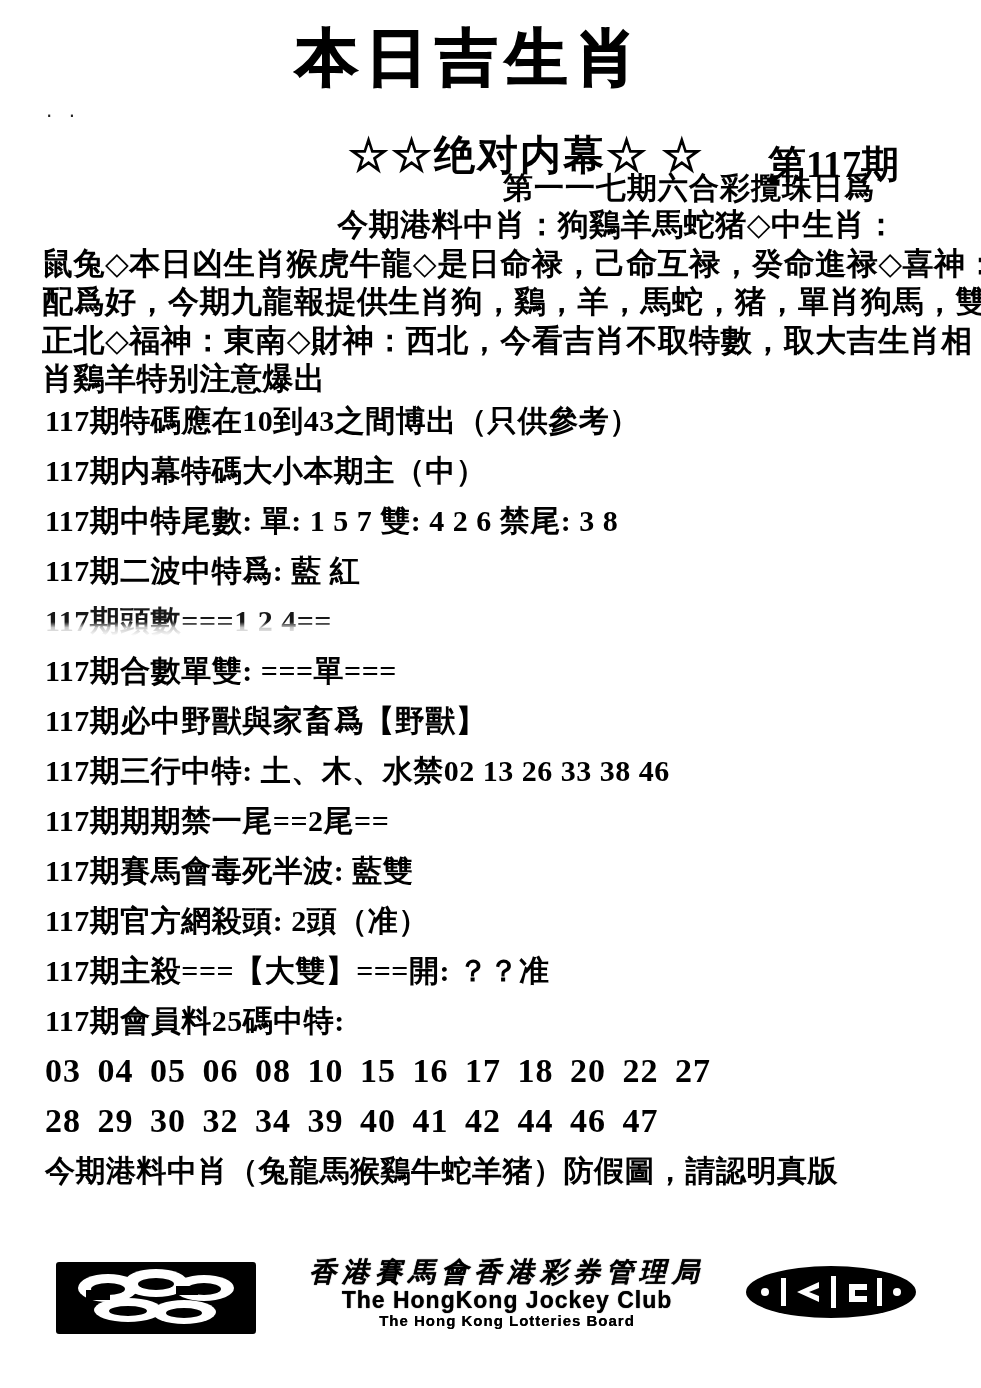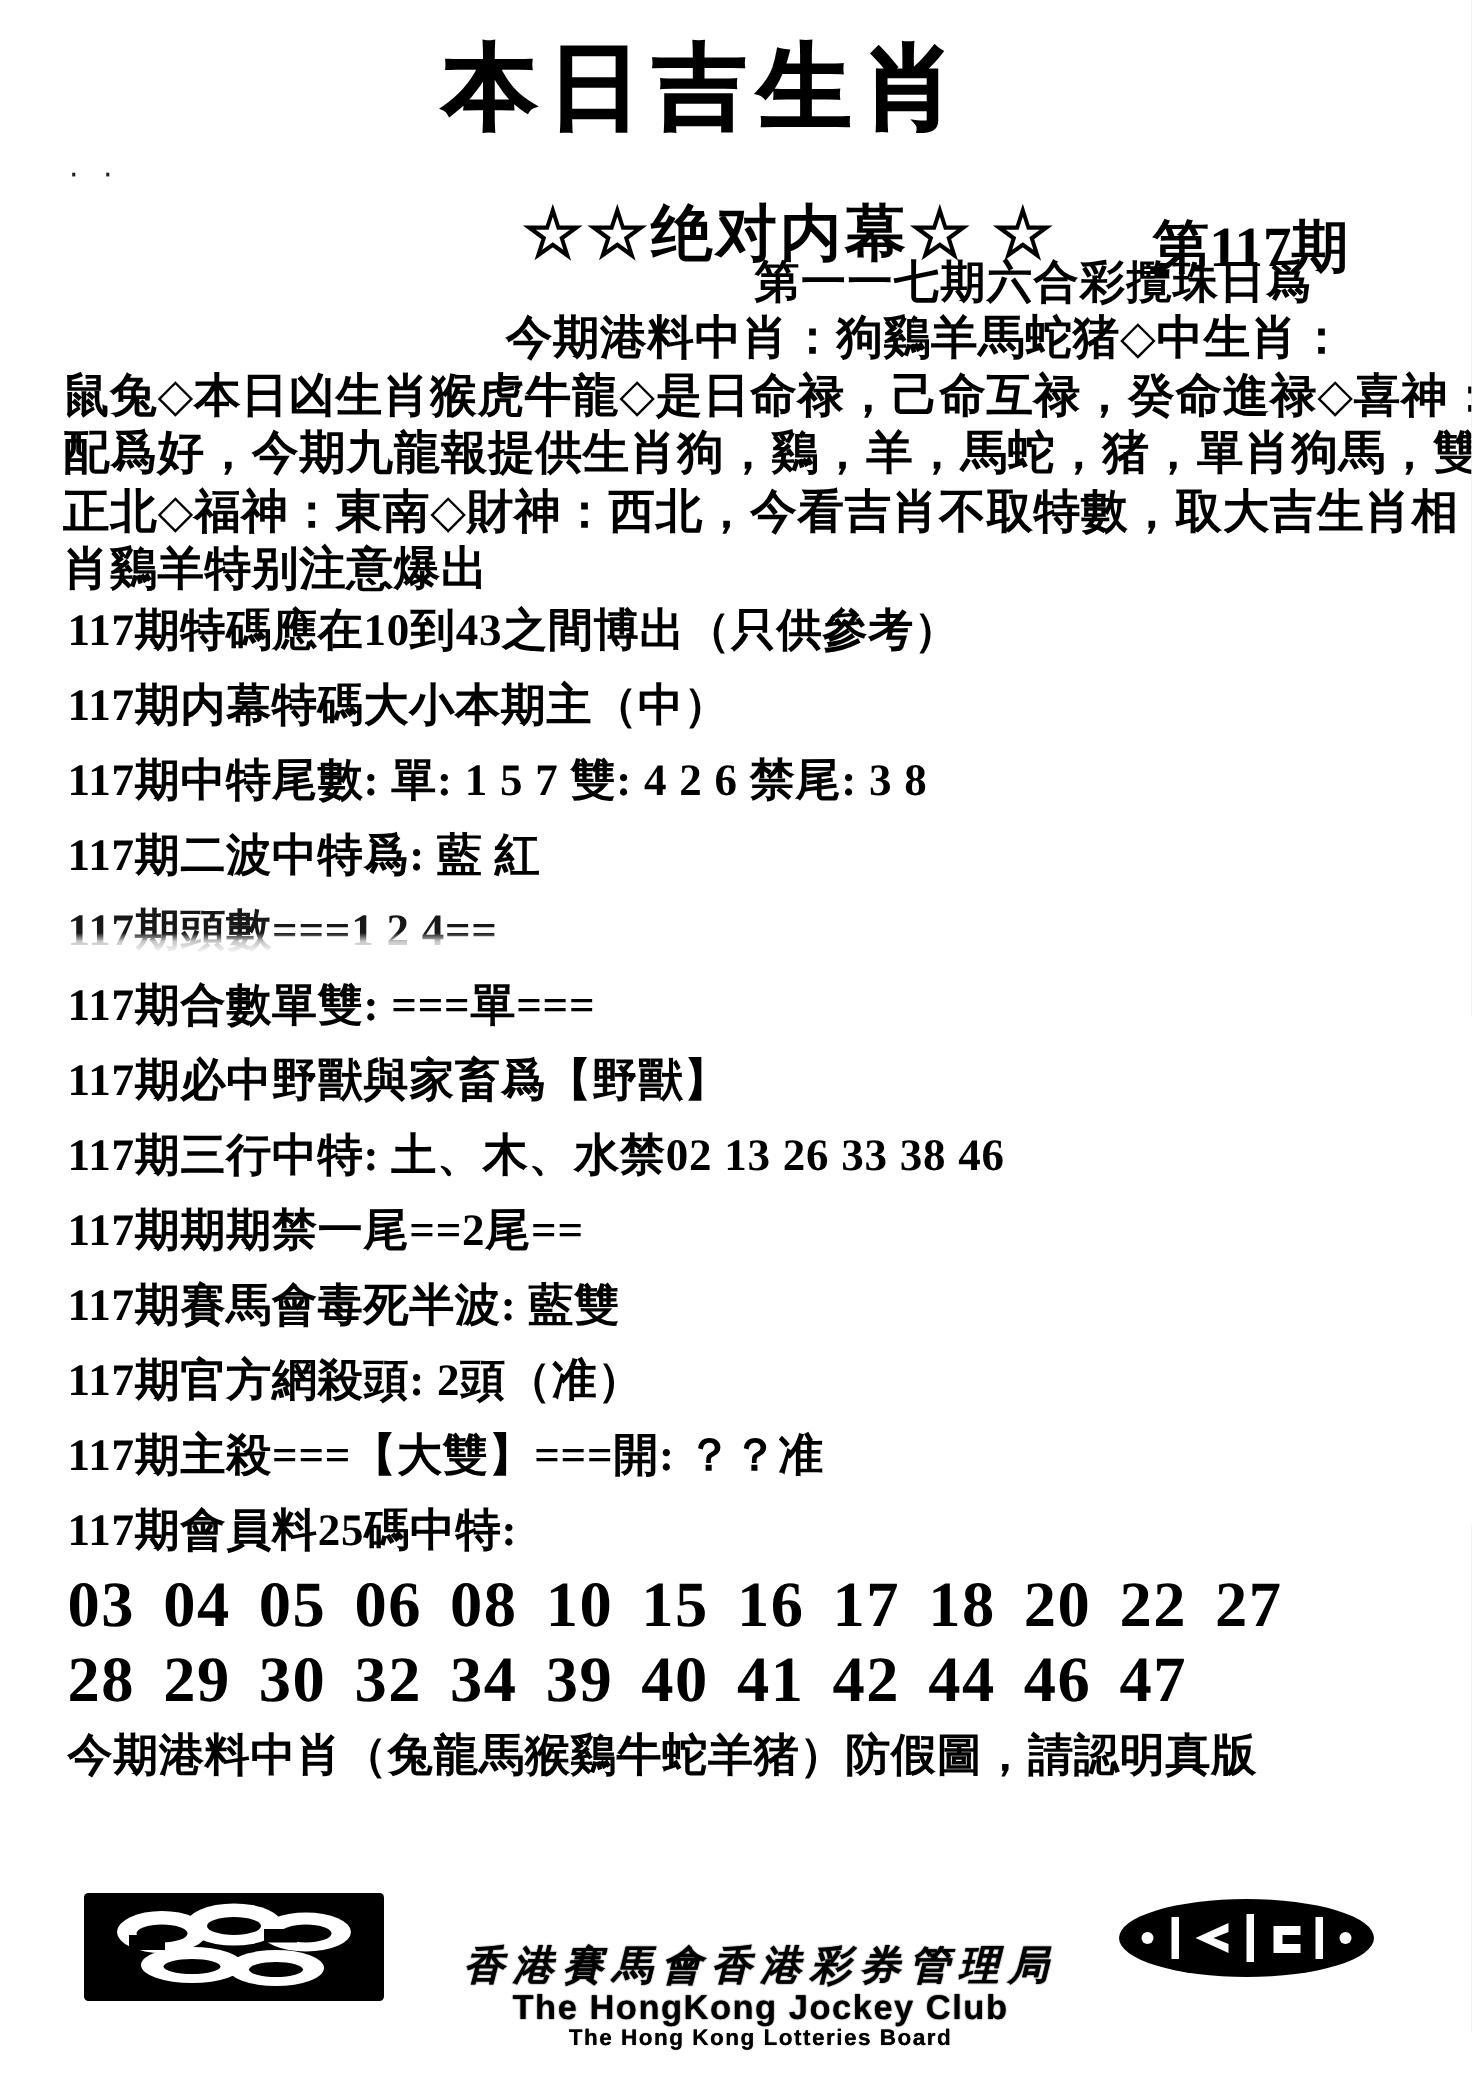--- a/index.html
+++ b/index.html
@@ -48,36 +48,35 @@
     height:50px;line-height:50px;
     font-size:30px;font-weight:bold;
     white-space:nowrap;letter-spacing:0.5px;
   }
   .tip-line.degraded{
     opacity:.9;
     -webkit-mask-image:linear-gradient(to bottom,#000 0%,#000 52%,rgba(0,0,0,.25) 63%,rgba(0,0,0,0) 80%);
     mask-image:linear-gradient(to bottom,#000 0%,#000 52%,rgba(0,0,0,.25) 63%,rgba(0,0,0,0) 80%);
   }
   .tip-line.nums{
-    font-size:43px;word-spacing:7px;letter-spacing:1px;
+    font-size:34px;word-spacing:7px;letter-spacing:1px;
   }
   .footer{
     position:absolute;left:0;right:0;top:1254px;height:100px;
   }
   .footer .left-logo{position:absolute;left:56px;top:6px;}
   .footer .right-logo{position:absolute;right:64px;top:10px;}
   .footer .org-block{
     position:absolute;left:272px;width:470px;top:0;
     text-align:center;color:#000;
   }
   .org-cn{
     font-size:27px;font-weight:bold;font-style:italic;
     letter-spacing:6px;white-space:nowrap;
     text-shadow:0 0 1px #000;
-    margin-top:38px;
   }
   .org-en{
     font-family:"Liberation Sans","DejaVu Sans",sans-serif;
     font-size:23px;font-weight:bold;letter-spacing:1px;
     margin-top:-3px;text-shadow:0 0 1px #000;
   }
   .org-en-sub{
     font-family:"Liberation Sans","DejaVu Sans",sans-serif;
     font-size:15px;font-weight:bold;letter-spacing:1px;
     margin-top:-2px;text-shadow:0 0 .5px #000;

